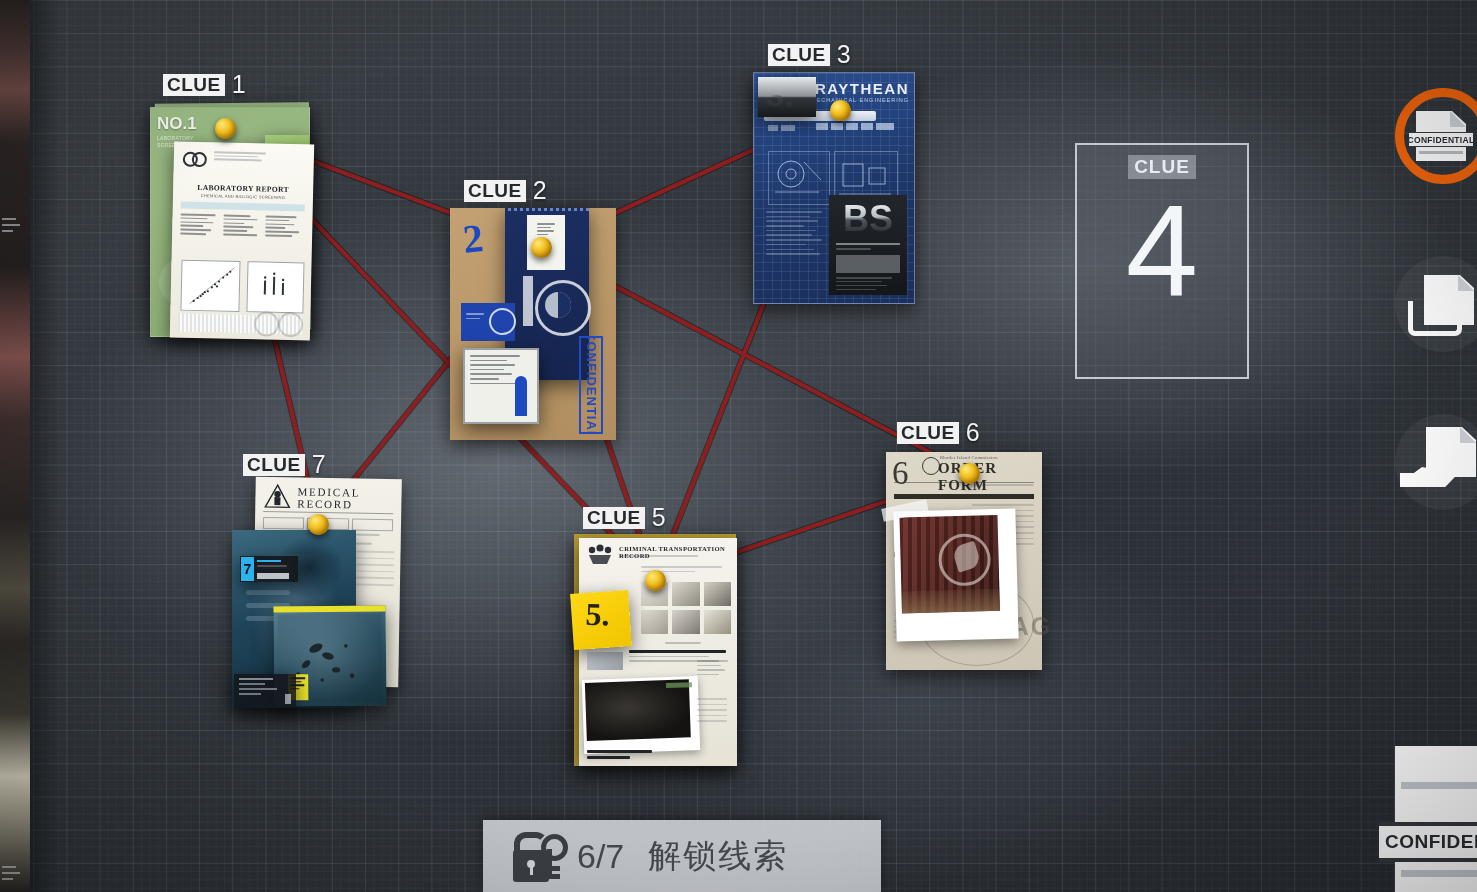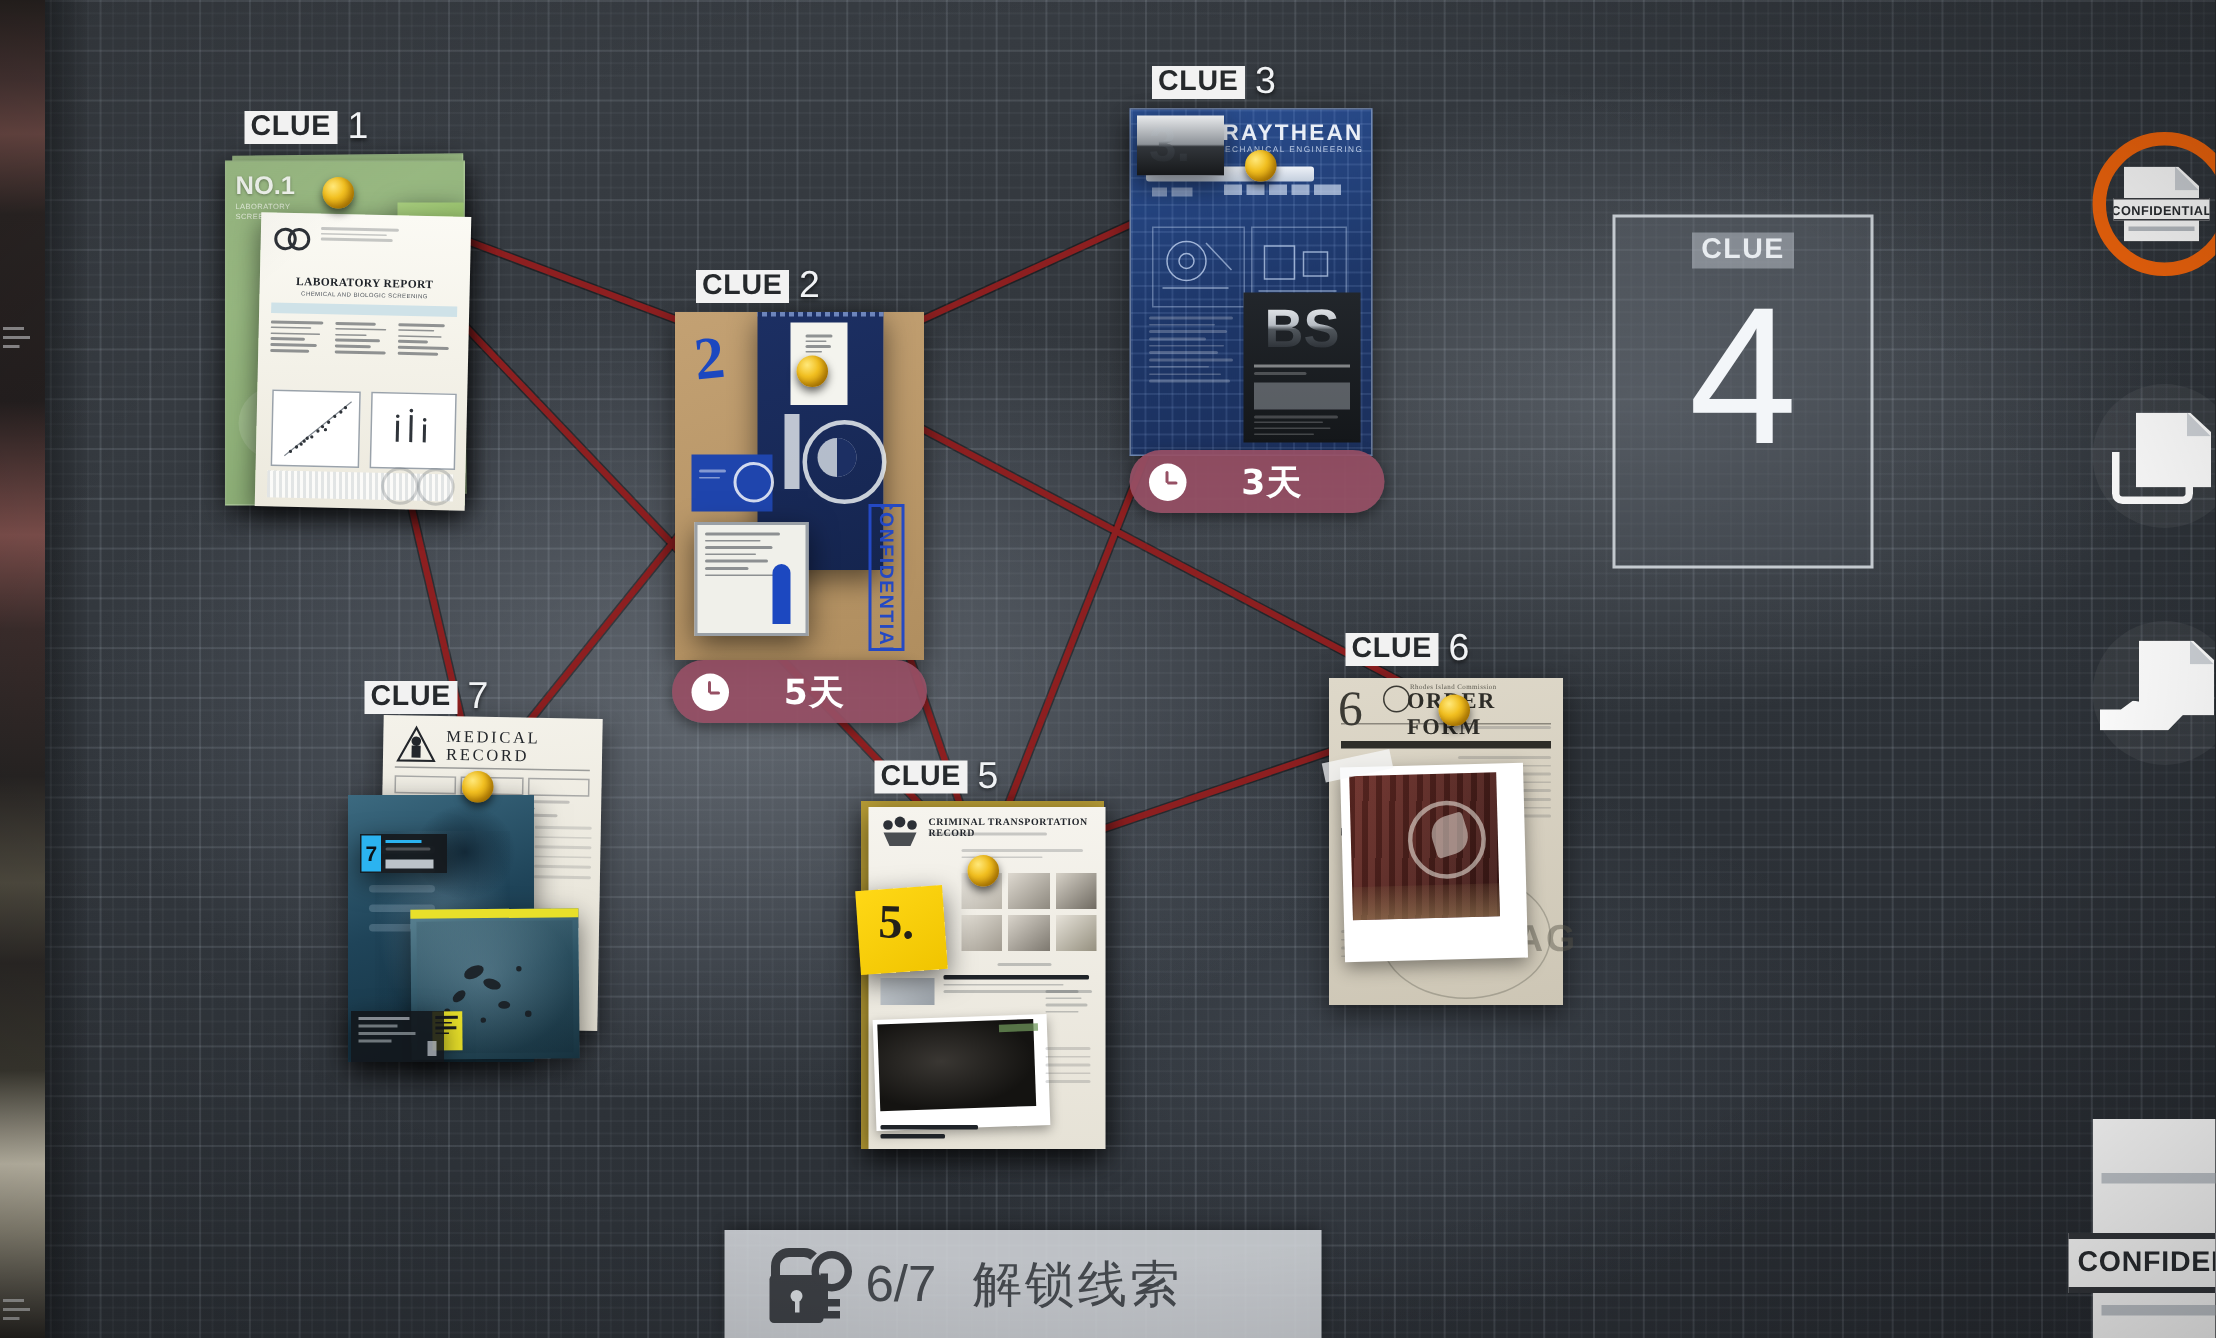--- a/index.html
+++ b/index.html
@@ -320,24 +320,20 @@
           <div class="tinyline" style="width:72%;margin-bottom:3px"></div>
           <div class="tinyline" style="width:55%;margin-bottom:3px"></div>
           <div class="tinyline" style="width:68%;margin-bottom:3px"></div>
           <div class="tinyline" style="width:46%;margin-bottom:3px"></div>
           <div class="tinyline" style="width:74%;"></div>
         </div>
       <div style="position:absolute;right:10px;top:26px;width:12px;height:40px;background:#1c48c0;border-radius:6px 6px 0 0;"></div>
     </div>
     <div style="position:absolute;left:129px;top:128px;width:20px;height:94px;border:2px solid #2449c4;color:#2449c4;font-size:13px;font-weight:bold;letter-spacing:1px;writing-mode:vertical-rl;display:flex;align-items:center;justify-content:center;overflow:hidden;font-family:'Liberation Sans',sans-serif;">CONFIDENTIAL</div>
   </div>
-  <div class="timer" style="left:448px;top:440px;width:170px;">
-    <div class="clk"></div>
-    <div class="txt">5天</div>
-  </div>
   <div class="pin" style="left:531px;top:237px;"></div>
 
   <div class="label" style="left:768px;top:42px;">
     <span class="tag">CLUE</span>
     <span class="num">3</span>
   </div>
   <div class="clue" style="left:753px;top:72px;width:160px;height:230px;">
     <div class="paper c3blue" style="left:0;top:0;width:160px;height:230px;border:1.5px solid rgba(200,210,225,.45);">
       <div style="position:absolute;inset:0;background-image:linear-gradient(to right,rgba(150,180,230,.14) 1px,transparent 1px),linear-gradient(to bottom,rgba(150,180,230,.14) 1px,transparent 1px);background-size:9px 9px;"></div>
       <div style="position:absolute;right:5px;top:7px;color:#e9eef6;font-size:15px;font-weight:bold;letter-spacing:1.5px;font-family:'Liberation Sans',sans-serif;">RAYTHEAN</div>
@@ -392,24 +388,20 @@
             <div class="tinylineW" style="width:88%;margin-bottom:2.4px;opacity:.45"></div>
             <div class="tinylineW" style="width:72%;margin-bottom:2.4px;opacity:.45"></div>
             <div class="tinylineW" style="width:80%;margin-bottom:2.4px;opacity:.45"></div>
             <div class="tinylineW" style="width:62%;opacity:.45"></div>
           </div>
       </div>
     </div>
     <div class="paper c3grad" style="left:5px;top:5px;width:58px;height:40px;">
       <div style="position:absolute;left:8px;top:-1px;font-size:33px;font-weight:bold;line-height:40px;font-family:'Liberation Sans',sans-serif;background:linear-gradient(180deg,#e8ebee 0%,#9aa0a6 45%,#3c4147 55%,#1a1d20 100%);-webkit-background-clip:text;background-clip:text;color:transparent;">3.</div>
     </div>
-  </div>
-  <div class="timer" style="left:753px;top:300px;width:170px;">
-    <div class="clk"></div>
-    <div class="txt">3天</div>
   </div>
   <div class="pin" style="left:830px;top:100px;"></div>
 
   <div id="slot4" style="left:1075px;top:143px;width:170px;height:232px;">
     <div class="s4tag">CLUE</div>
     <div class="s4num">4</div>
   </div>
 
   <div class="label" style="left:583px;top:505px;">
     <span class="tag">CLUE</span>

